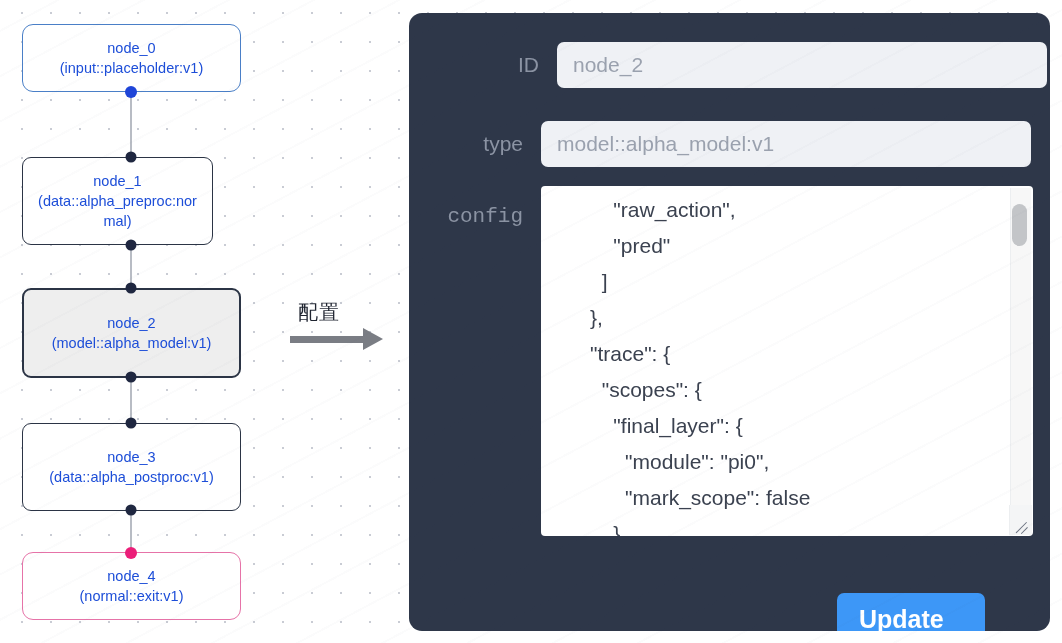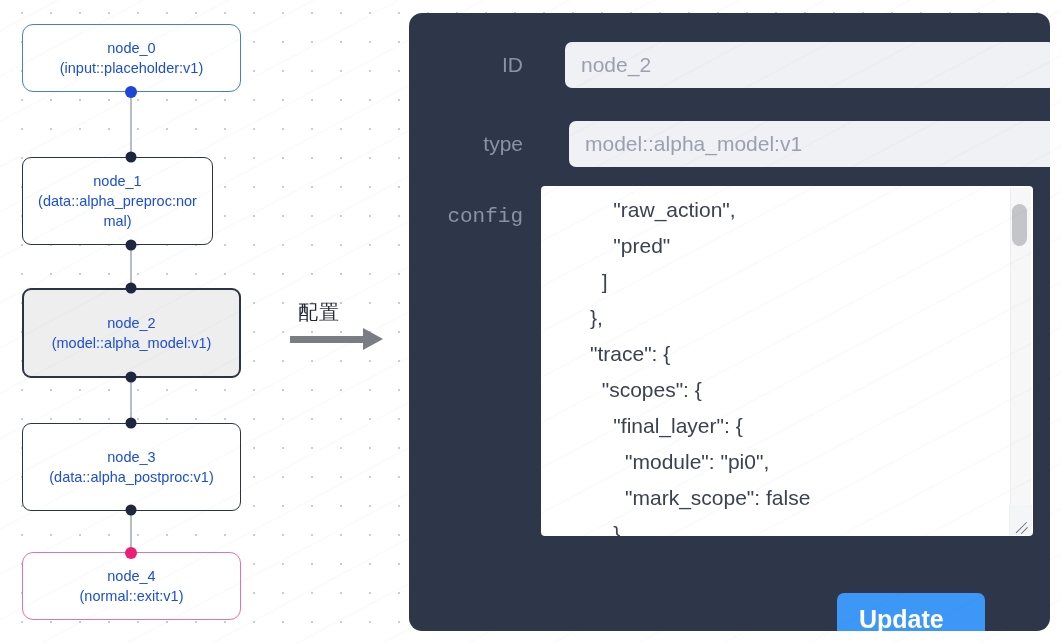--- a/index.html
+++ b/index.html
@@ -152,22 +152,22 @@
     background: #eff1f5;
     border: none;
     border-radius: 7px;
     color: #9aa1ae;
     font-family: "Liberation Sans", sans-serif;
     font-size: 21px;
     padding: 0 16px;
     outline: none;
   }
 
-  .row-id   { left: 12px; top: 29px; gap: 24px; }
-  .row-type { left: 12px; top: 108px; gap: 28px; }
+  .row-id   { left: 28px; top: 29px; }
+  .row-type { left: 12px; top: 108px; }
   .row-id .field-input, .row-type .field-input {
     width: 490px;
     height: 46px;
     line-height: 46px;
   }
 
   .row-config {
     left: 12px;
     top: 173px;
     align-items: flex-start;

